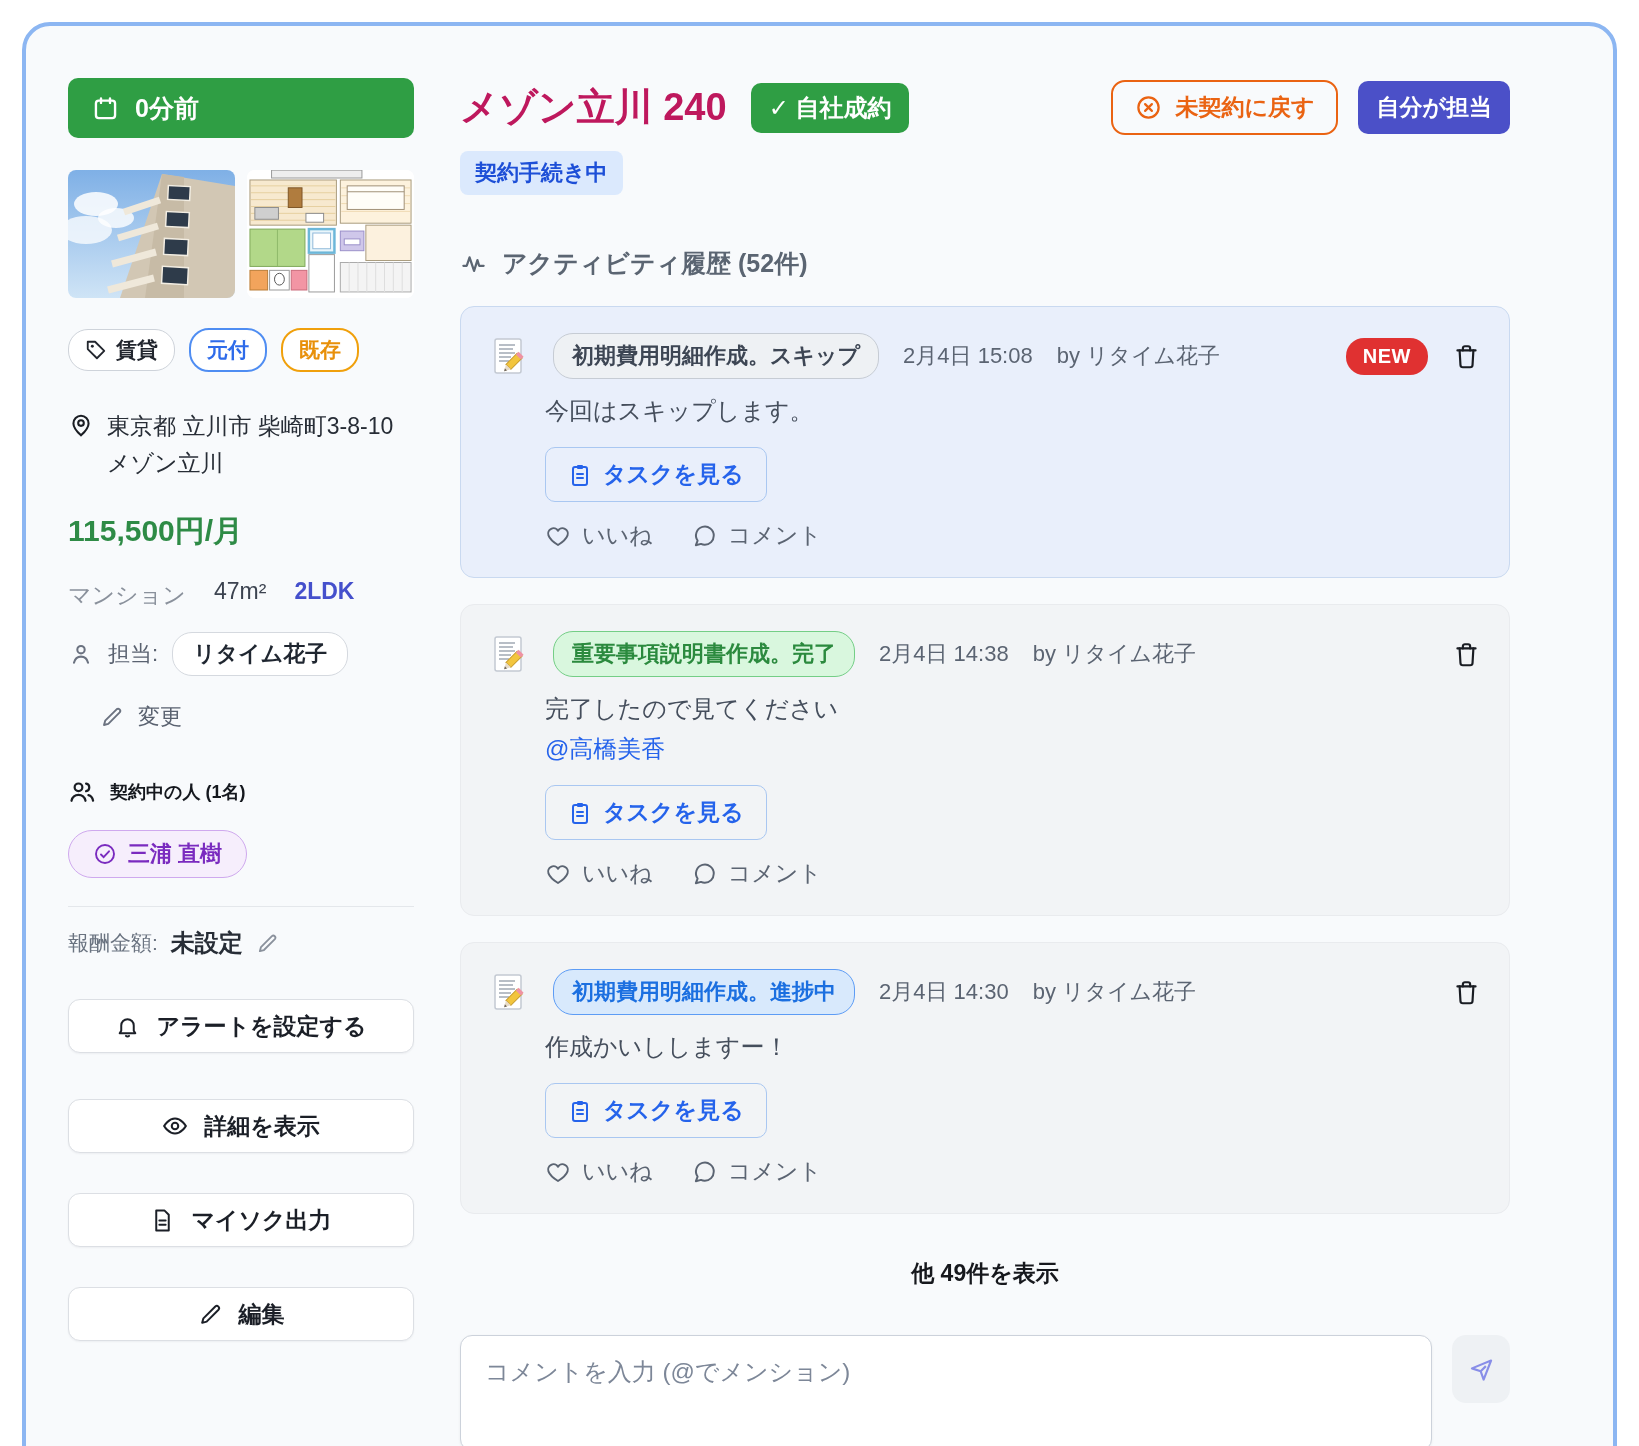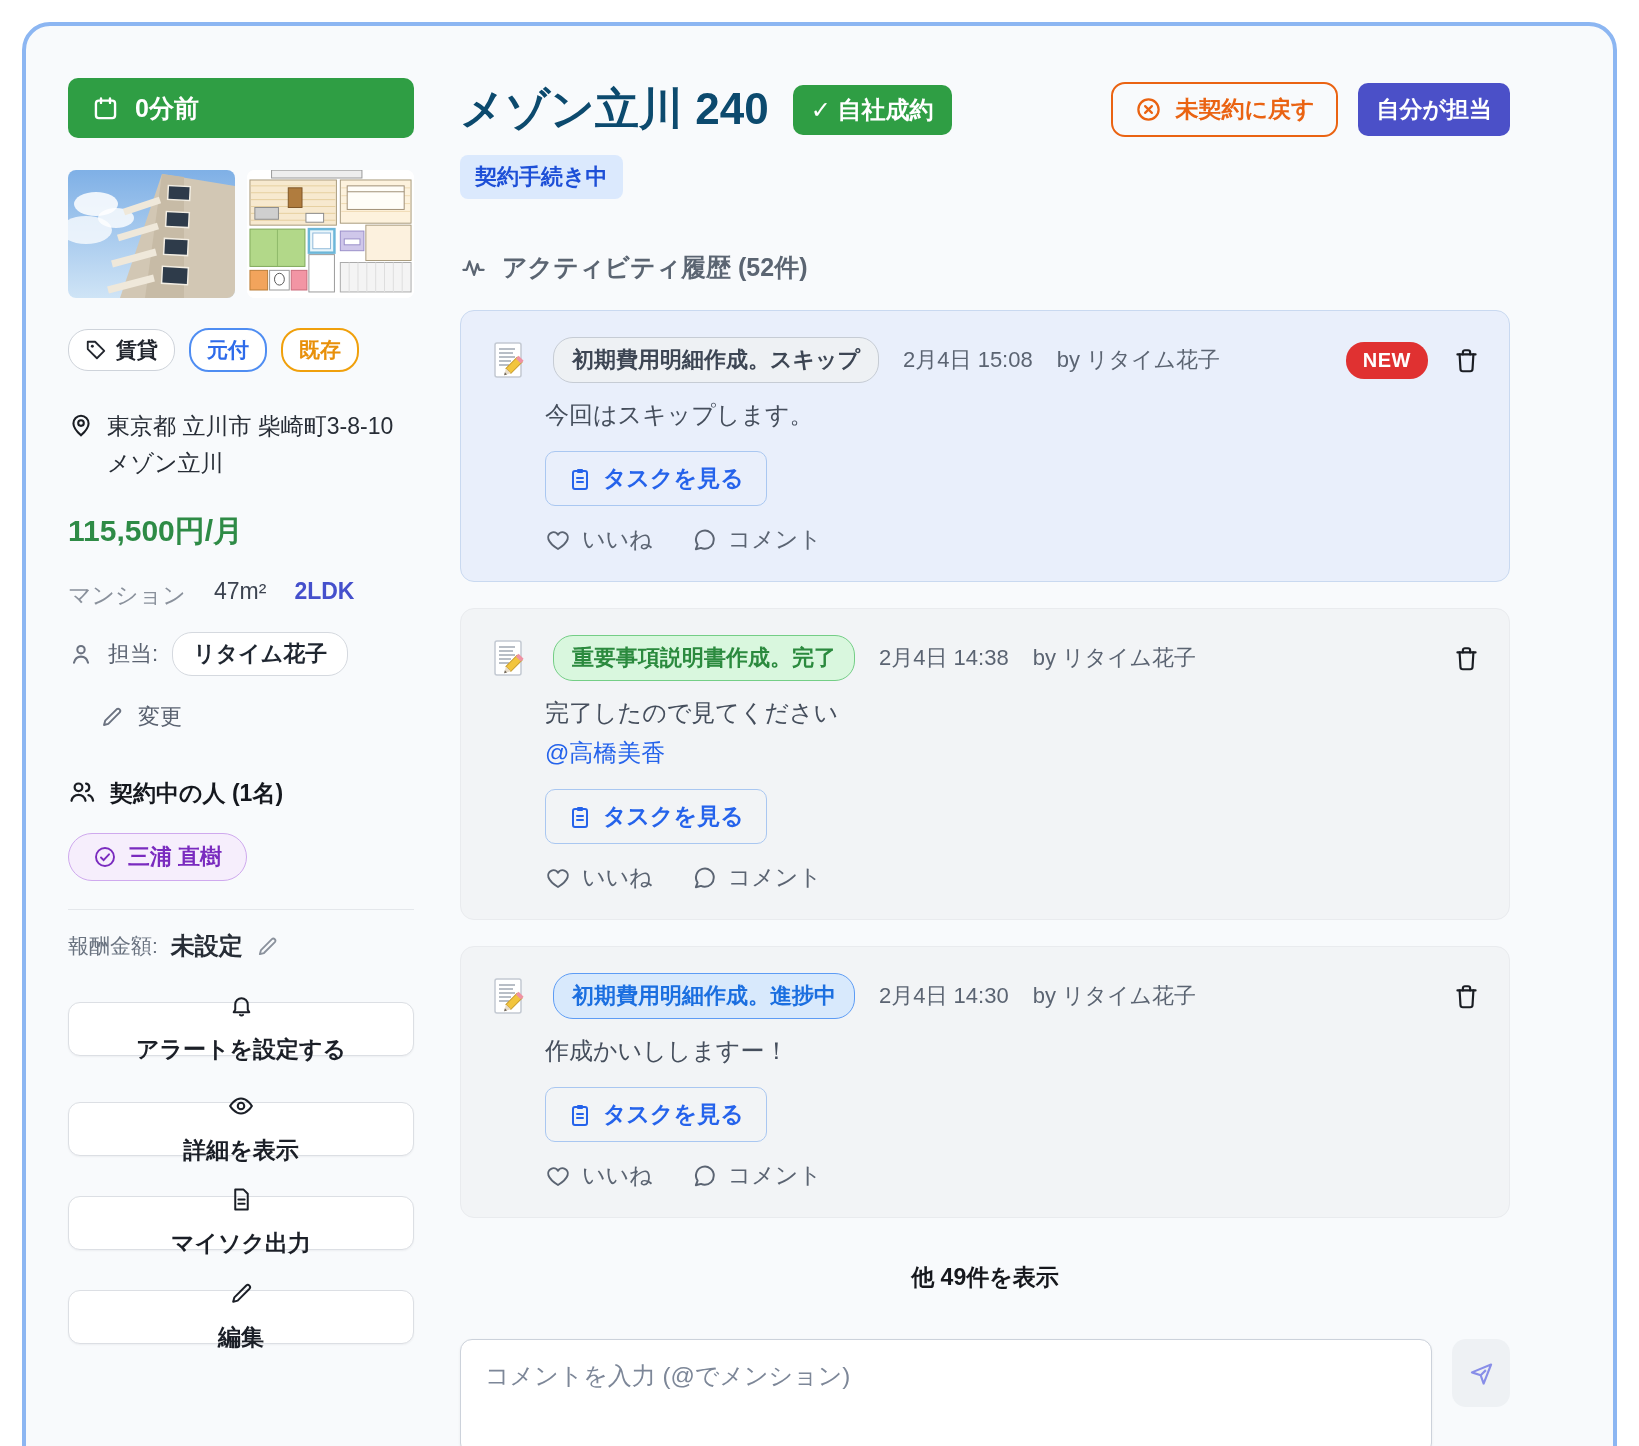--- a/index.html
+++ b/index.html
@@ -26,38 +26,38 @@
   .prop-row{display:flex;gap:28px;margin-top:26px;font-size:23px;align-items:flex-start;}
   .prop-type{color:#8a919c;width:118px;line-height:1.5;}
   .prop-area{color:#3c4350;}
   .prop-ldk{color:#4550cc;font-weight:800;}
   .assignee-row{display:flex;align-items:center;gap:14px;margin-top:20px;}
   .assignee-label{font-size:22px;color:#5a6270;}
   .assignee-pill{padding:6px 20px;border:1.5px solid #d5d9df;border-radius:20px;background:#fff;
     font-size:22px;font-weight:700;color:#1f2630;}
   .change-row{display:flex;align-items:center;gap:14px;margin-top:26px;margin-left:32px;
     font-size:22px;color:#5a6270;cursor:pointer;}
-  .contract-heading{display:flex;gap:14px;margin-top:46px;
-    font-size:23px;font-weight:800;color:#15181e;}
+  .contract-heading{display:flex;align-items:center;gap:14px;margin-top:46px;
+    font-size:18px;font-weight:800;color:#15181e;}
   .person-pill{display:inline-flex;align-items:center;gap:11px;margin-top:24px;padding:8px 24px;
     background:#f6eefc;border:1.5px solid #cfa9ee;border-radius:24px;
     font-size:22px;font-weight:800;color:#7a2bbf;cursor:pointer;}
   .divider{border:none;border-top:1px solid #e4e7eb;margin:28px 0 0 0;}
   .reward-row{display:flex;align-items:center;gap:13px;margin-top:20px;}
   .reward-label{font-size:21px;color:#6a7380;}
   .reward-value{font-size:24px;font-weight:800;color:#272d36;}
   .side-btn{display:flex;align-items:center;justify-content:center;gap:16px;width:100%;height:54px;
     margin-top:40px;background:#fff;border:1px solid #dcdfe4;border-radius:12px;
-    font-size:23px;font-weight:700;color:#1b1f27;cursor:pointer;box-shadow:0 1px 2px rgba(16,24,40,.05);flex-direction:column;}
+    font-size:23px;font-weight:700;color:#1b1f27;cursor:pointer;box-shadow:0 1px 2px rgba(16,24,40,.05);}
 
   
   .main-col{position:absolute;left:434px;top:54px;width:1050px;}
   .header-row{display:flex;align-items:center;justify-content:space-between;}
   .header-left{display:flex;align-items:center;gap:24px;}
-  .page-title{margin:0;font-size:44px;font-weight:800;color:#0c4a6e;}
+  .page-title{margin:0;font-size:38px;font-weight:800;color:#be185d;}
   .deal-badge{background:#2f9e44;color:#fff;font-size:24px;font-weight:800;
     padding:9px 18px;border-radius:10px;}
   .header-right{display:flex;align-items:center;gap:20px;}
   .revert-btn{display:flex;align-items:center;gap:13px;padding:10px 22px;background:transparent;
     border:2px solid #ea6312;border-radius:14px;color:#ea6312;font-size:23px;font-weight:800;cursor:pointer;}
   .own-badge{background:#4b50c8;color:#fff;font-size:23px;font-weight:700;
     padding:11px 18px;border-radius:10px;}
   .status-badge{display:inline-block;margin-top:16px;background:#dbe9fd;color:#1d4fd7;
     font-size:22px;font-weight:700;padding:7px 15px;border-radius:8px;}
   .activity-heading{display:flex;align-items:center;gap:15px;margin-top:52px;

